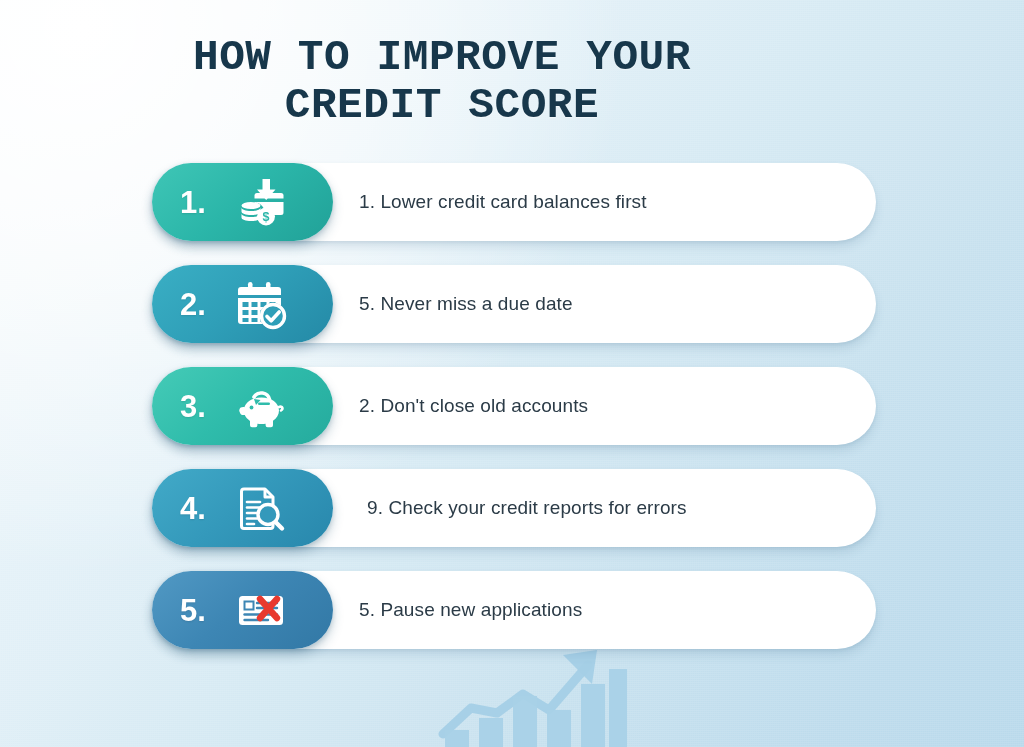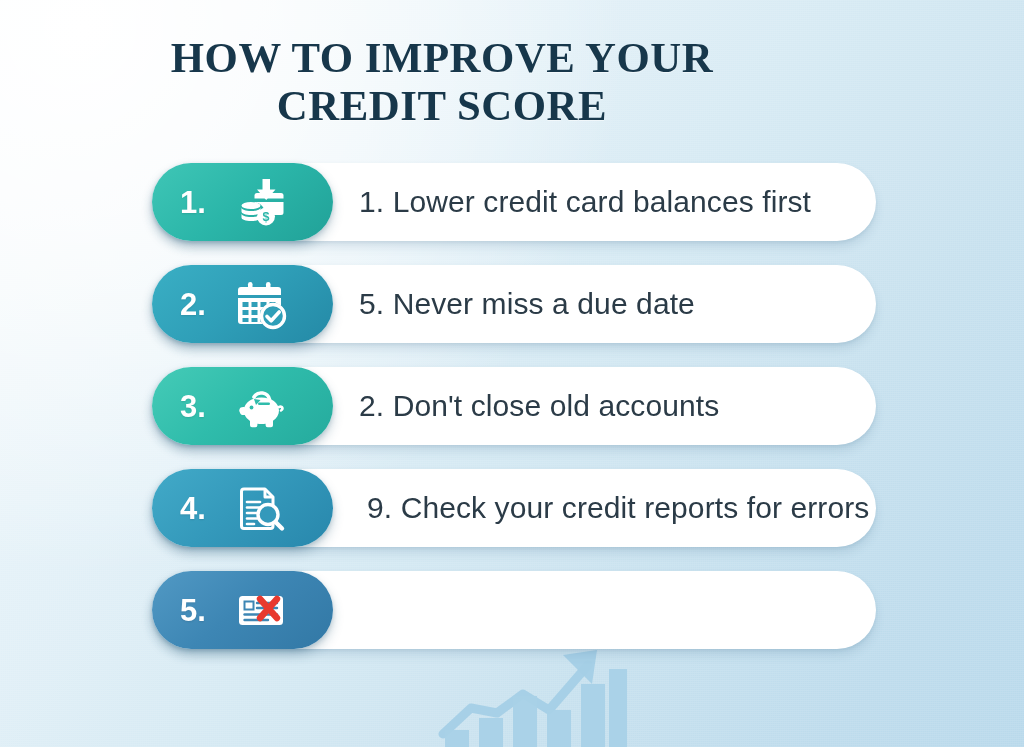--- a/index.html
+++ b/index.html
@@ -57,21 +57,21 @@
   }
 
   
   .title {
     position: absolute;
     top: 34px;
     left: 0;
     width: 884px;
     text-align: center;
     color: #17374b;
-    font-family: Liberation Serif, serif;
+    font-family: Liberation Mono, monospace;
     font-weight: bold;
     font-size: 42px;
     line-height: 48px;
     letter-spacing: 0.5px;
     text-transform: uppercase;
     text-shadow: 0 1px 1px rgba(255,255,255,.55);
   }
   .title .ln { display: block; transform: scaleX(1.02); }
 
   
@@ -135,21 +135,21 @@
   .pill-icon svg { display: block; }
 
   .label {
     position: absolute;
     top: 0;
     height: 78px;
     display: flex;
     align-items: center;
     left: 207px;
     color: #2b3b47;
-    font-size: 30px;
+    font-size: 19px;
     letter-spacing: .1px;
     white-space: nowrap;
   }
   .label.indent { left: 215px; }
 </style>
 </head>
 <body>
 
 <div class="poster">
   <div class="bg-noise"></div>
@@ -312,16 +312,17 @@
               <line x1="9.5" y1="36" x2="33" y2="36"></line>
             </g>
 
             <g stroke="#e8392e" stroke-width="6.4" stroke-linecap="round">
               <line x1="25" y1="15" x2="42" y2="34"></line>
               <line x1="42" y1="15" x2="25" y2="34"></line>
             </g>
           </svg>
         </span>
       </div>
+      <div class="label">5. Pause new applications</div>
     </div>
 
   </div>
 </div>
 
 </body></html>

